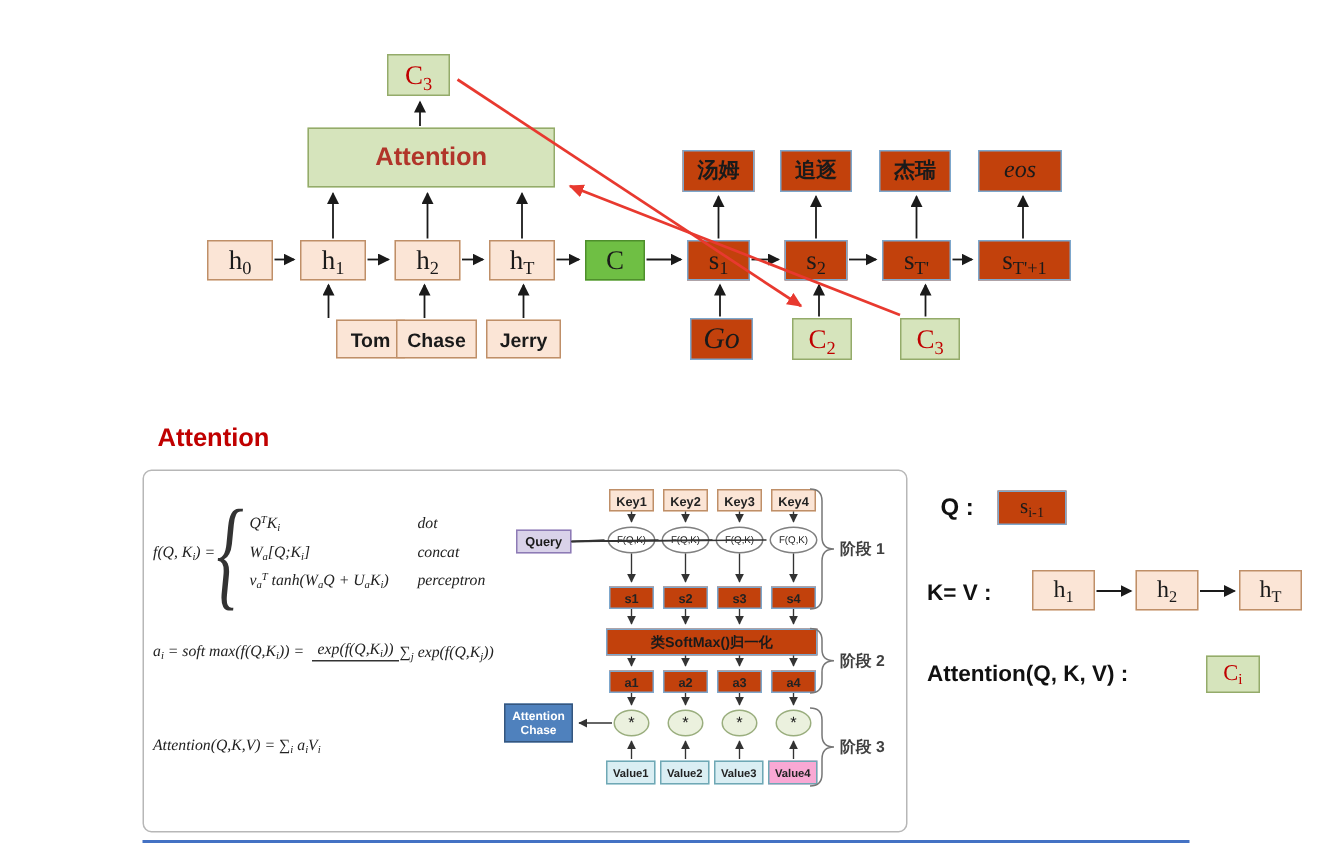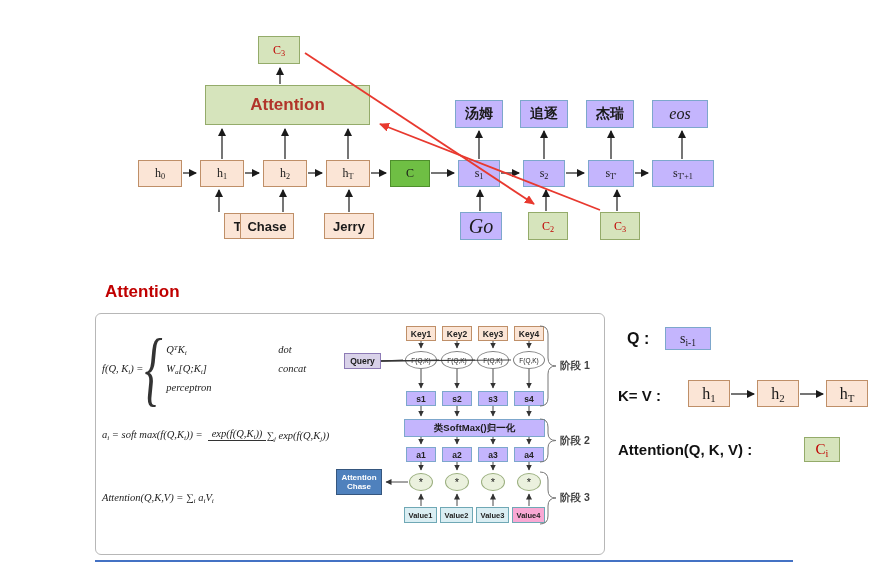--- a/index.html
+++ b/index.html
@@ -5,28 +5,28 @@
   html,body{margin:0;padding:0;}
   body{width:896px;height:570px;position:relative;background:#ffffff;overflow:hidden;
        font-family:"Liberation Sans",sans-serif;color:#1a1a1a;}
   .abs{position:absolute;}
   .box{position:absolute;display:flex;align-items:center;justify-content:center;
        border:1px solid #808080;box-sizing:border-box;background:#fff;}
   .serif{font-family:"Liberation Serif",serif;}
   .italic{font-style:italic;}
   .bold{font-weight:bold;}
   .peach{background:#fbe5d6;border-color:#bf8f68;}
-  .blue{background:#c4b5fd;border-color:#7da7cc;}
+  .blue{background:#c2410c;border-color:#7da7cc;}
   .greenpale{background:#d6e4bc;border-color:#94ab6a;}
   .greenbright{background:#6fbf44;border-color:#4e8f2c;}
   .redtext{color:#c00000;}
   sub{font-size:0.68em;vertical-align:-0.3em;line-height:0;}
   sup{font-size:0.68em;vertical-align:0.45em;line-height:0;}
   .bigbox-label{font-size:17px;font-weight:bold;color:#b1352a;}
-  .nodefont{font-size:12px;font-family:"Liberation Serif",serif;}
+  .nodefont{font-size:18px;font-family:"Liberation Serif",serif;}
   .figure-box{position:absolute;left:95px;top:313px;width:510px;height:242px;
               border:1px solid #b7b7b7;border-radius:6px;background:#fff;box-sizing:border-box;}
   .math{font-family:"Liberation Serif",serif;font-style:italic;font-size:10.5px;color:#222;}
   .fblock{position:absolute;display:flex;align-items:center;}
   .brace-char{font-family:"Liberation Serif",serif;font-size:82px;font-weight:400;color:#333;
               transform:scaleX(0.55);line-height:0;margin:0 -4px 0 -8px;}
   .frow{display:grid;grid-template-columns:112px 56px;line-height:19px;}
   .frac{display:inline-flex;flex-direction:row;text-align:center;margin-left:5px;align-items:center;}
   .frac .num{padding:0 4px 1px;border-bottom:1px solid #333;}
   .frac .den{padding-top:1px;}
@@ -85,21 +85,21 @@
 <div class="box blue bold" style="left:586px;top:100px;width:48px;height:28px;font-size:14px;">
   <span>杰瑞</span>
 </div>
 <div class="box blue serif italic" style="left:652px;top:100px;width:56px;height:28px;font-size:16px;">
   <span>eos</span>
 </div>
 
 <div class="box peach bold" style="left:196px;top:213px;width:46px;height:26px;font-size:13px;margin-left:28px;">
   <span>Tom</span>
 </div>
-<div class="box peach bold" style="left:240px;top:213px;width:54px;height:26px;font-size:13px;">
+<div class="box peach bold" style="left:264px;top:213px;width:54px;height:26px;font-size:13px;">
   <span>Chase</span>
 </div>
 <div class="box peach bold" style="left:324px;top:213px;width:50px;height:26px;font-size:13px;">
   <span>Jerry</span>
 </div>
 
 <div class="box blue serif italic" style="left:460px;top:212px;width:42px;height:28px;font-size:20px;">
   <span>Go</span>
 </div>
 <div class="box greenpale nodefont" style="left:528px;top:212px;width:40px;height:28px;">
@@ -119,20 +119,21 @@
   <span style="display:inline-block;">
     <span class="frow">
       <span>Q<sup>T</sup>K<sub>i</sub></span>
       <span>dot</span>
     </span>
     <span class="frow">
       <span>W<sub>a</sub>[Q;K<sub>i</sub>]</span>
       <span>concat</span>
     </span>
     <span class="frow">
+      <span>v<sub>a</sub><sup>T</sup> tanh(W<sub>a</sub>Q + U<sub>a</sub>K<sub>i</sub>)</span>
       <span>perceptron</span>
     </span>
   </span>
 </div>
 
 <div class="fblock math" style="left:102px;top:428px;">
   <span>a<sub>i</sub> = soft max(f(Q,K<sub>i</sub>)) =</span>
   <span class="frac">
     <span class="num">exp(f(Q,K<sub>i</sub>))</span>
     <span class="den">∑<sub>j</sub> exp(f(Q,K<sub>j</sub>))</span>

